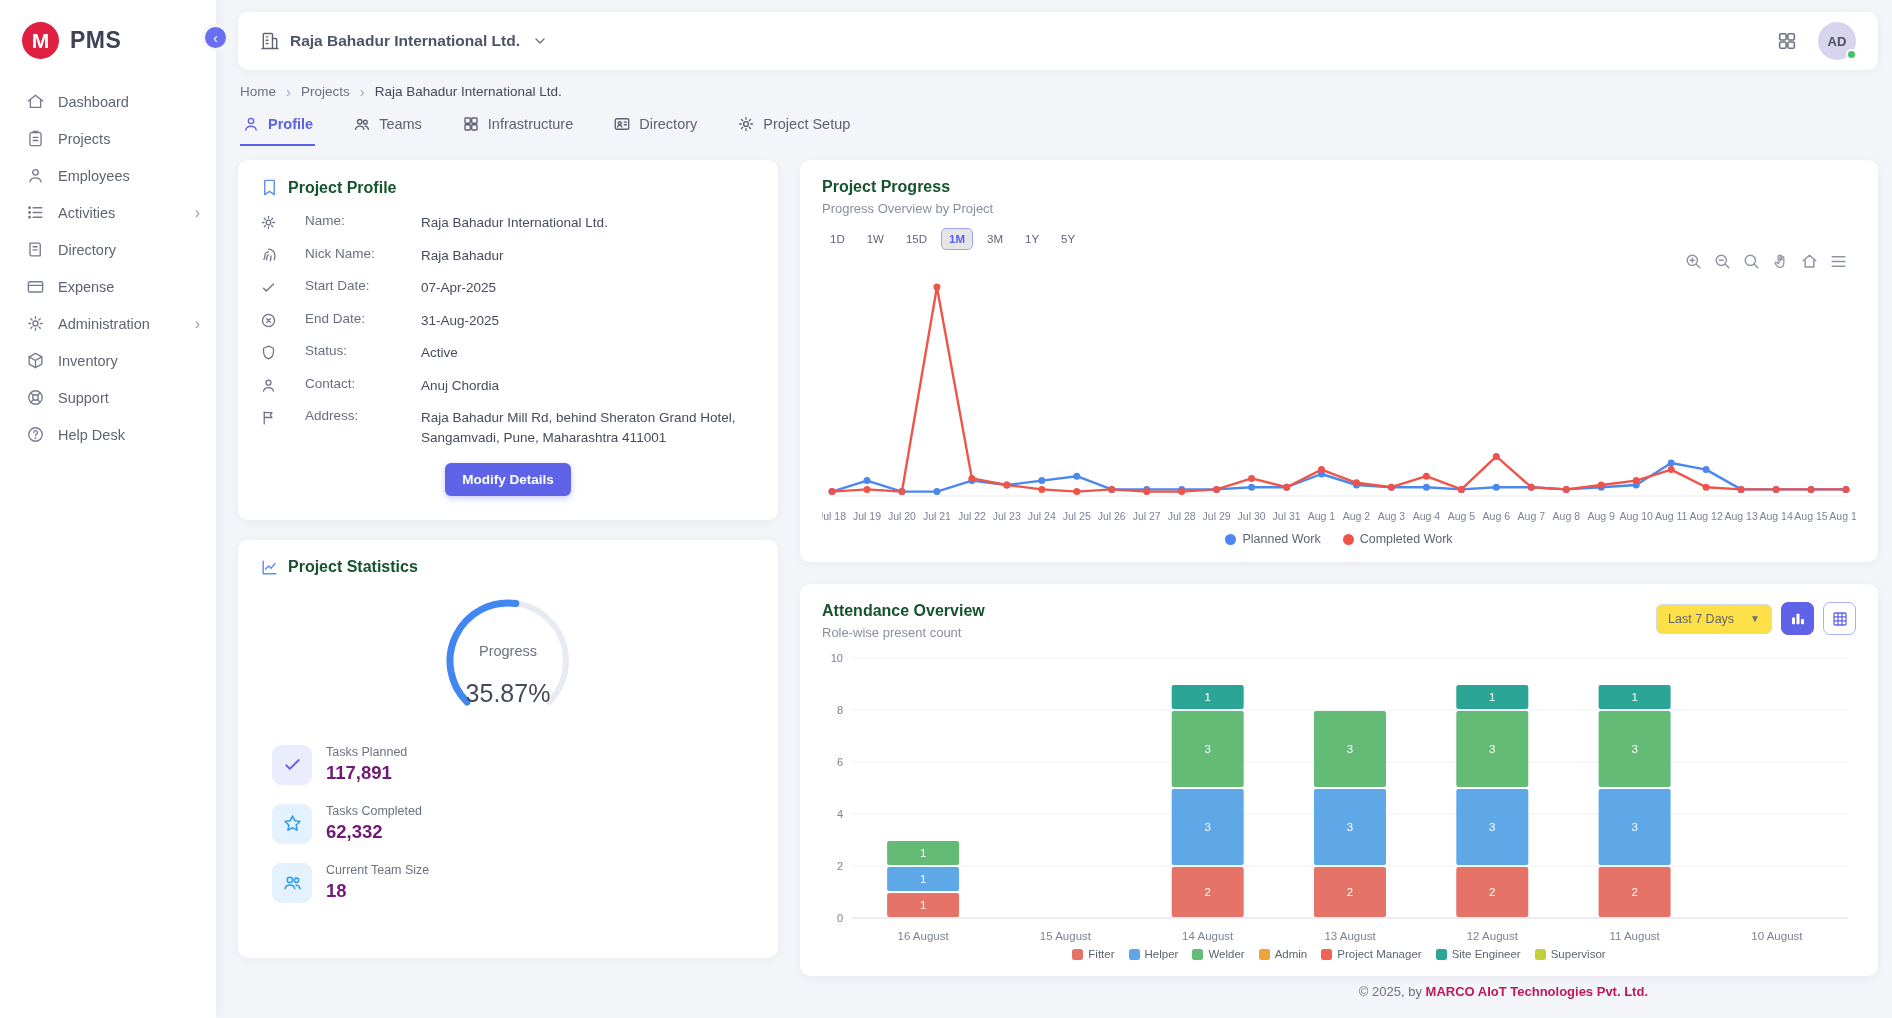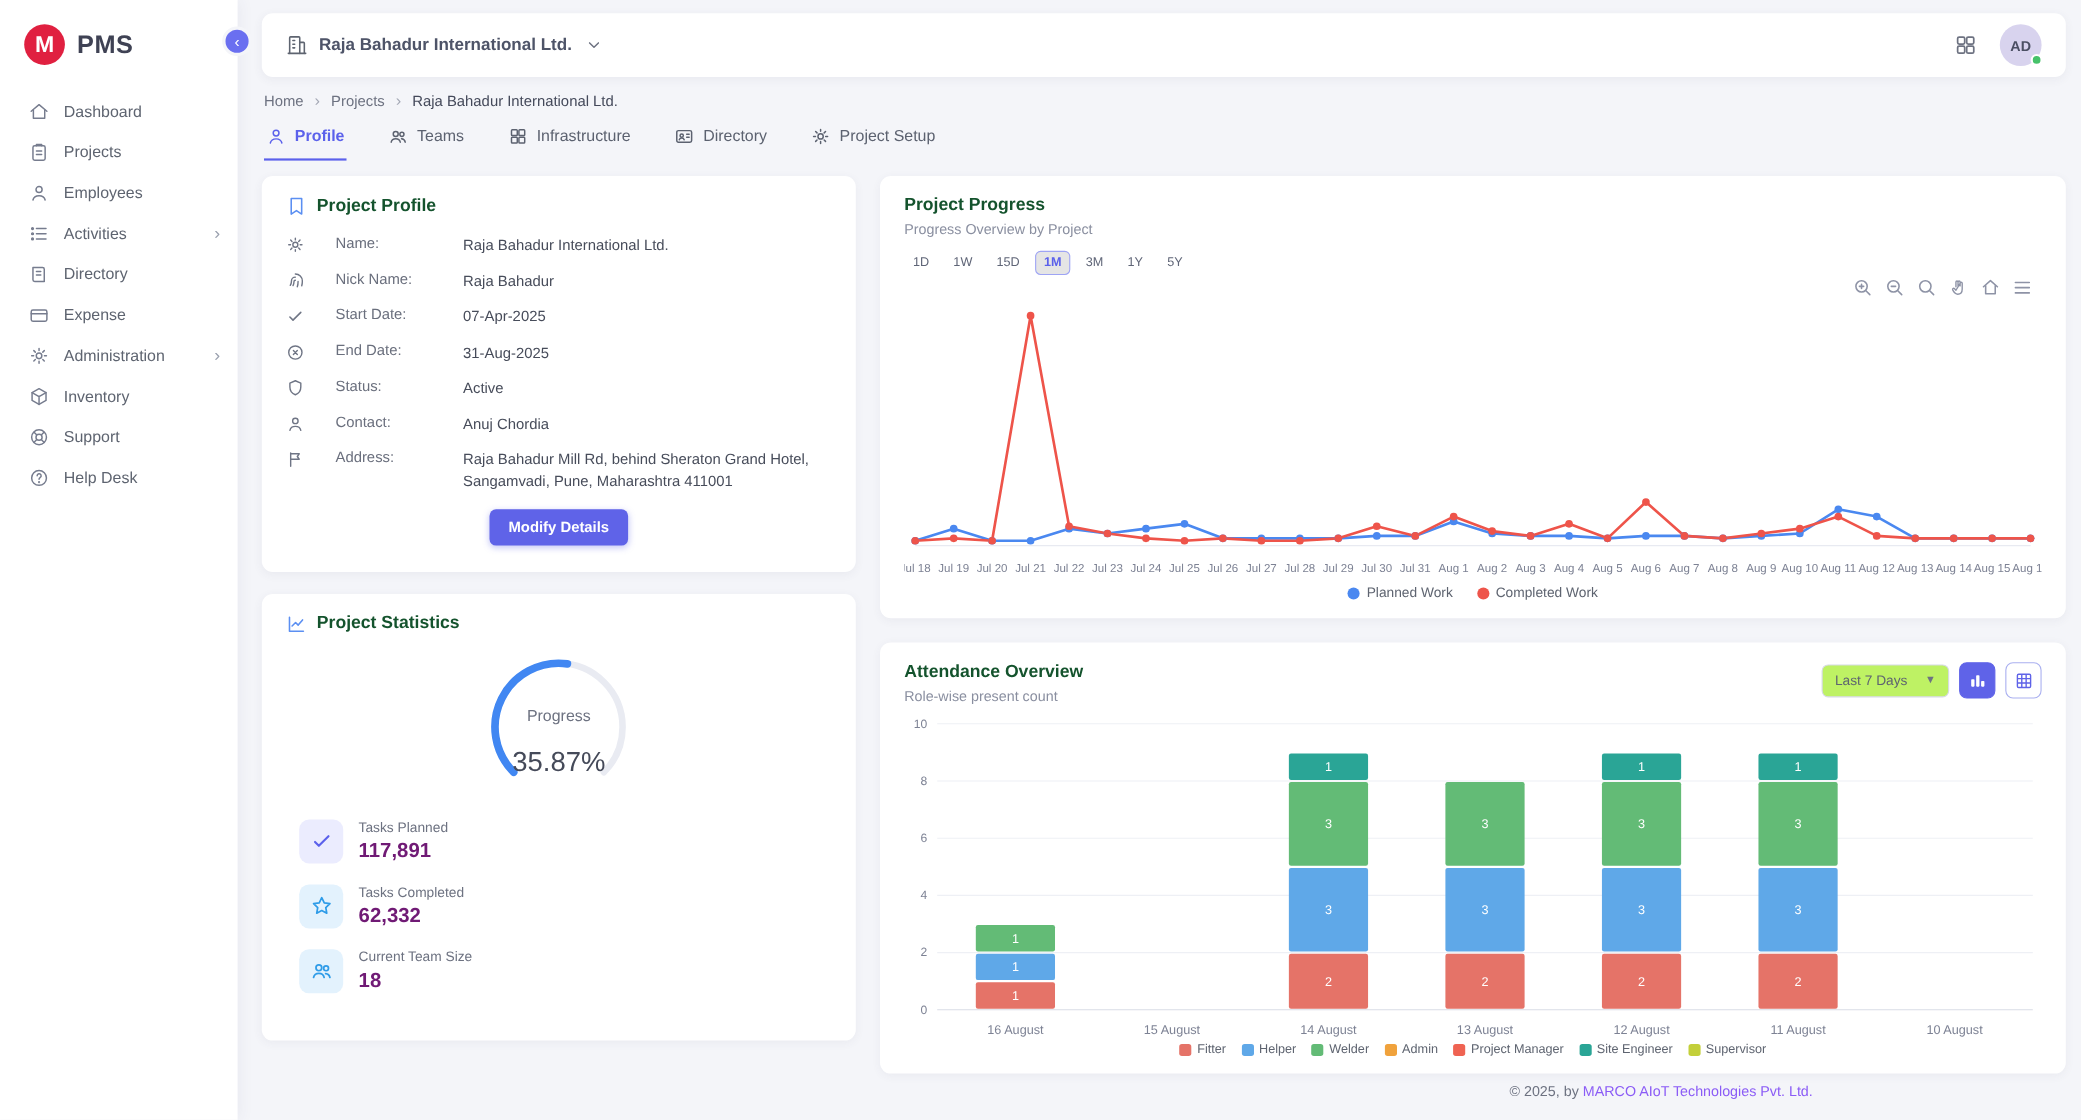--- a/index.html
+++ b/index.html
@@ -50,21 +50,21 @@
 .profile-card{padding:18px 22px 20px}
 .fields{margin-top:16px}
 .field{display:flex;gap:28px;margin-bottom:13px;font-size:13.5px;align-items:flex-start}
 .f-icon{width:17px;height:17px;color:#6f7585;flex:none;margin-top:1px}
 .f-icon svg{width:100%;height:100%}
 .f-label{width:88px;color:#6a6f7d;flex:none}
 .f-value{color:#474c5a;max-width:360px;line-height:1.45}
 .btn-row{text-align:center;margin:15px 0 4px}
 .btn-primary{background:#5f63e8;color:#fff;border:none;border-radius:6px;padding:9px 17px;font-size:13.5px;font-weight:bold;cursor:pointer;box-shadow:0 2px 6px rgba(95,99,232,.35);font-family:"Liberation Sans",sans-serif}
 
-.stats-card{padding:18px 22px 24px}
+.stats-card{padding:18px 22px 36px}
 .gauge-wrap{position:relative;width:190px;margin:8px auto 10px;height:150px}
 .gauge-label{position:absolute;left:0;right:0;top:58px;text-align:center;color:#6d7281;font-size:14.5px}
 .gauge-value{position:absolute;left:0;right:0;top:94px;text-align:center;color:#454a59;font-size:25px}
 .stat{display:flex;align-items:center;gap:14px;margin:0 0 19px 12px}
 .stat-tile{width:40px;height:40px;border-radius:9px;display:flex;align-items:center;justify-content:center;flex:none}
 .stat-tile svg{width:21px;height:21px}
 .tile-indigo{background:#ebecfe;color:#5b61eb}
 .tile-blue{background:#e3f2fd;color:#2f9ce8}
 .stat-label{font-size:12.5px;color:#6d7281;margin-bottom:3px}
 .stat-value{font-size:18.5px;font-weight:bold;color:#701a75}
@@ -81,30 +81,30 @@
 #line-chart{height:280px;width:100%}
 .legend-row{display:flex;justify-content:center;gap:22px;font-size:12.5px;color:#5e6470;margin-top:0;padding-bottom:6px;flex-wrap:wrap}
 .legend-sm{font-size:11.5px;gap:14px}
 .lg-item{display:inline-flex;align-items:center;cursor:pointer}
 .lg-dot{width:11px;height:11px;border-radius:50%;display:inline-block;margin-right:6px}
 .lg-sq{width:11px;height:11px;border-radius:2.5px;display:inline-block;margin-right:5px}
 
 .att-card{padding:18px 22px 10px}
 .att-head{display:flex;align-items:flex-start}
 .att-controls{margin-left:auto;display:flex;gap:9px;align-items:center}
-.select{display:flex;align-items:center;gap:16px;border:1px solid #d6d9e4;border-radius:6px;padding:7px 11px;font-size:12.5px;color:#5e6470;cursor:pointer;background:#bef264}
+.select{display:flex;align-items:center;gap:16px;border:1px solid #d6d9e4;border-radius:6px;padding:7px 11px;font-size:12.5px;color:#5e6470;cursor:pointer;background:#fde047}
 .select .caret{font-size:10px;color:#6d7281}
 .icon-btn{width:33px;height:33px;border-radius:7px;display:flex;align-items:center;justify-content:center;cursor:pointer;border:1px solid transparent}
 .icon-btn svg{width:18px;height:18px}
 .icon-btn.active{background:#5f63e8;color:#fff;border-color:#5f63e8}
 .icon-btn.outline{background:#fff;color:#5f63e8;border-color:#aab0f0}
 #bar-chart{height:300px;width:100%;margin-top:8px}
 
 .footer{margin-top:8px;text-align:right;padding-right:230px;font-size:13px;color:#6d7281;padding-bottom:10px}
-.footer .f-link{color:#8b5cf6;text-decoration:none;font-weight:normal;cursor:pointer}
+.footer .f-link{color:#be185d;text-decoration:none;font-weight:bold;cursor:pointer}
 </style>
 </head>
 <body>
 
 <aside class="sidebar">
   <div class="logo-row">
     <span class="logo-mark">M</span>
     <span class="logo-text">PMS</span>
   </div>
   <nav class="nav">

